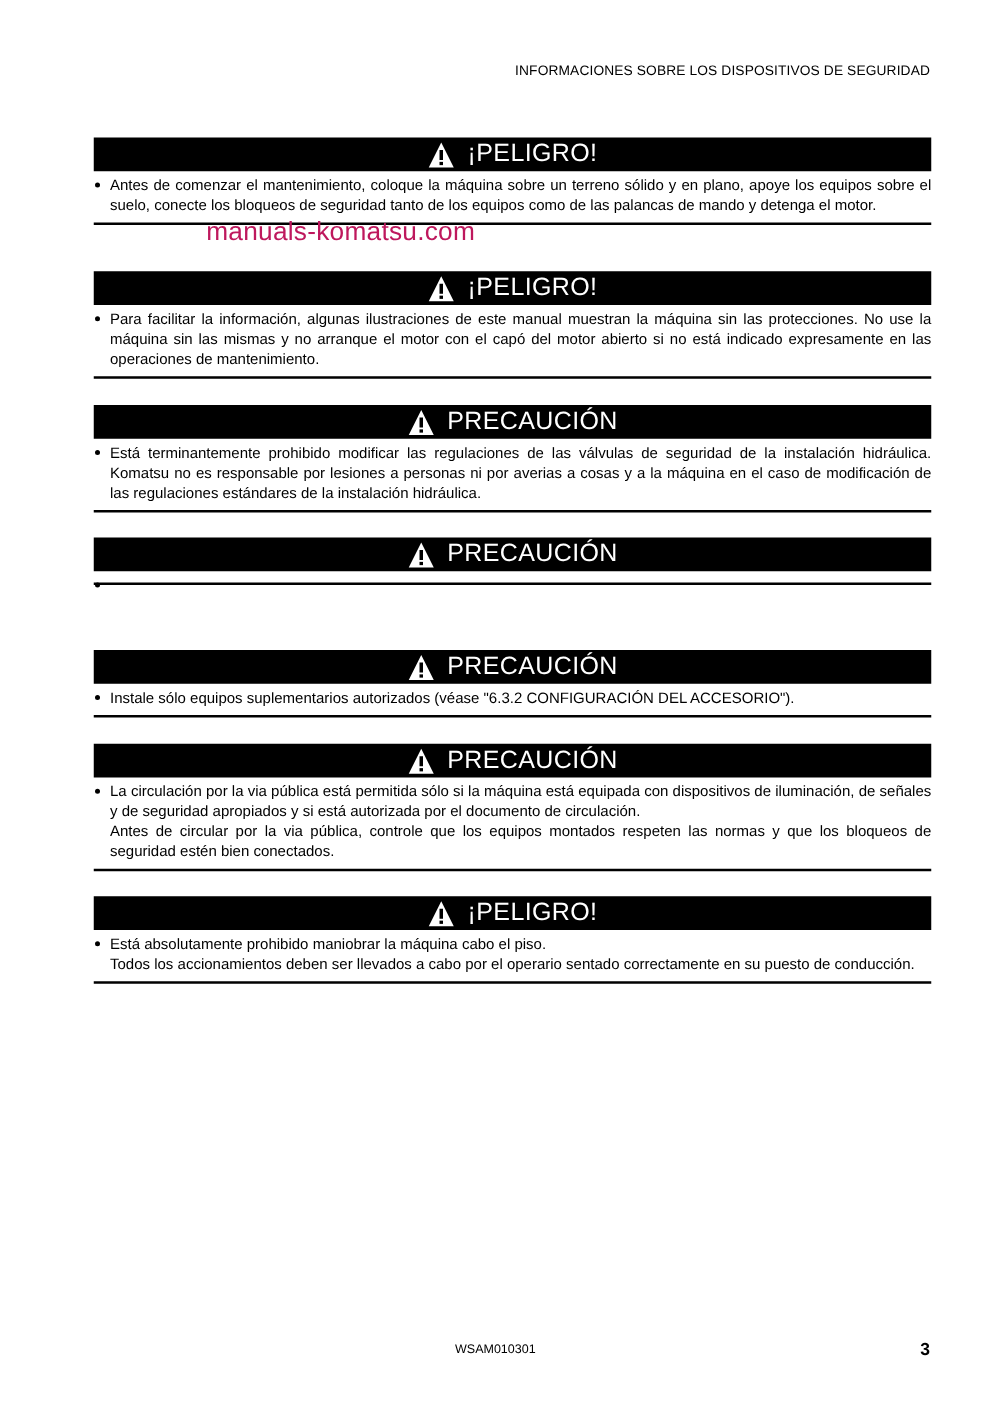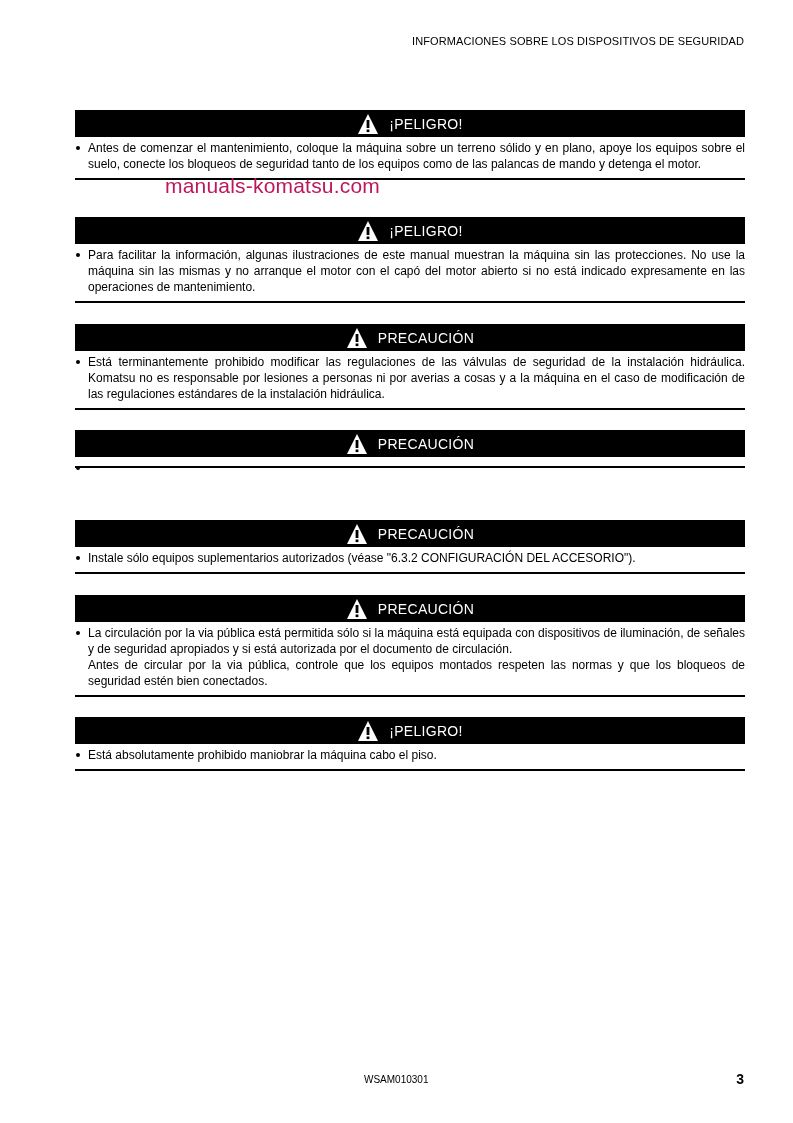--- a/index.html
+++ b/index.html
@@ -1,21 +1,21 @@
 <!DOCTYPE html>
 <html><head>
 <meta charset="utf-8">
 <style>
   html, body { margin:0; padding:0; background:#fff; }
   body { width:793px; height:1123px; position:relative; overflow:hidden;
          font-family:"Liberation Sans", sans-serif; color:#000; }
-  .header { position:absolute; top:35px; right:49px; font-size:11px; letter-spacing:0.1px; }
+  .header { position:absolute; top:51px; right:49px; font-size:11px; letter-spacing:0.1px; }
   .block { position:absolute; left:75px; width:670px; }
   .bar { height:27px; background:#000; color:#fff; display:flex; align-items:center; justify-content:center;
-         font-family:"Liberation Sans", sans-serif; font-size:14px; font-weight:normal; }
+         font-family:"Liberation Sans", sans-serif; font-size:20px; font-weight:normal; }
   .bar .icon { width:22px; height:22px; margin-right:10px; display:inline-block; }
   .bar .label { letter-spacing:0.3px; }
   .body { font-size:12px; font-weight:normal; line-height:16px; padding-top:3px; padding-left:13px; position:relative;
           text-align:justify; font-stretch:condensed; }
   .body .bullet { position:absolute; left:1px; top:9px; width:4px; height:4px; border-radius:50%; background:#000; }
   .body p { margin:0; }
   .rule { height:2px; background:#000; }
   .watermark { position:absolute; left:165px; top:174px; font-size:21px; color:#be185d; font-family:"Liberation Sans", sans-serif; letter-spacing:0.2px; }
   .footer-code { position:absolute; top:1074px; left:364px; font-size:10px; }
   .footer-page { position:absolute; top:1071px; right:49px; font-size:14px; font-weight:bold; }
@@ -126,20 +126,21 @@
     <svg class="icon" viewBox="0 0 22 22">
         <polygon points="11,1 21,21 1,21" fill="#fff"></polygon>
         <rect x="9.6" y="7" width="2.8" height="8" fill="#000"></rect>
         <rect x="9.6" y="16.5" width="2.8" height="2.6" fill="#000"></rect>
       </svg>
     <span class="label">¡PELIGRO!</span>
   </div>
   <div class="body">
     <span class="bullet"></span>
     <p>Está absolutamente prohibido maniobrar la máquina cabo el piso.</p>
+    <p>Todos los accionamientos deben ser llevados a cabo por el operario sentado correctamente en su puesto de conducción.</p>
   </div>
   <div class="rule" style="margin-top:6px;"></div>
 </div>
 
 <div class="watermark">manuals-komatsu.com</div>
 
 <div class="footer-code">WSAM010301</div>
 <div class="footer-page">3</div>
 
 </body></html>

